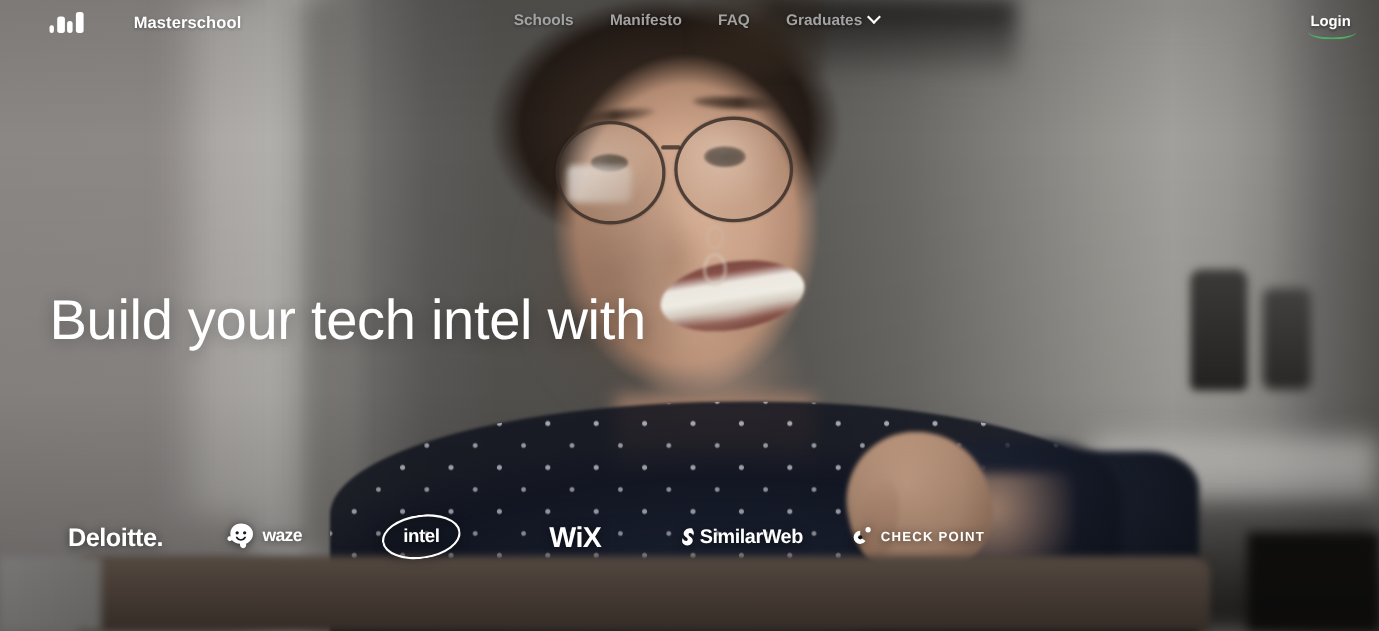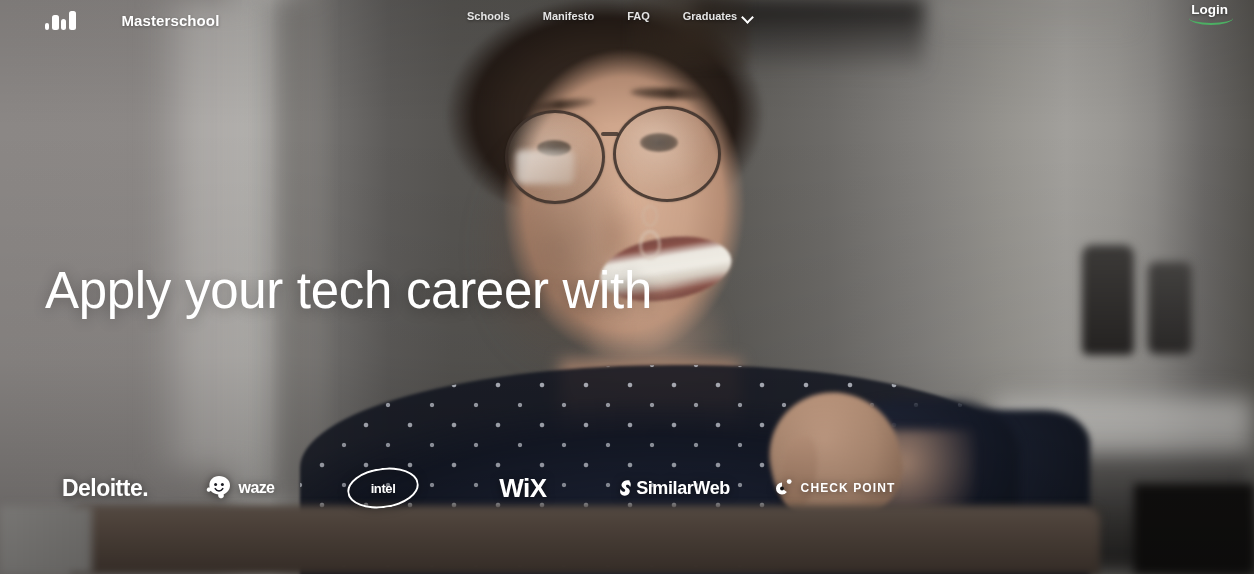--- a/index.html
+++ b/index.html
@@ -282,38 +282,38 @@
     color:#fff; font-size:15px; font-weight:bold; letter-spacing:.1px;
     text-shadow:0 1px 3px rgba(0,0,0,.35);
     margin-left:35px;
   }
 
   .nav-links {
     display:flex; align-items:center; gap:33px;
     position:absolute; left:467px; top:10px;
   }
   .nav-link {
-    color:#e5e5e5; font-size:11px; font-weight:600; cursor:pointer;
+    color:#a3a3a3; font-size:14px; font-weight:600; cursor:pointer;
     text-shadow:0 1px 3px rgba(0,0,0,.45);
-    display:flex; align-items:center; gap:6px;
+    display:flex; align-items:flex-start; gap:6px;
     white-space:nowrap;
   }
   .chev {
     width:9px; height:9px; position:relative; display:inline-block;
   }
   .chev::before {
     content:""; position:absolute; left:0; top:1px;
     width:7px; height:7px;
     border-right:2px solid #fff; border-bottom:2px solid #fff;
     transform:rotate(45deg);
   }
 
   .nav-right {
     position:absolute; right:0; top:0; height:40px;
-    display:flex; align-items:center; gap:0;flex-direction:column;
+    display:flex; align-items:center; gap:0;
   }
   .login-wrap { position:relative; margin-right:26px; cursor:pointer; }
   .login {
     color:#fff; font-size:13.5px; font-weight:bold;
     text-shadow:0 1px 3px rgba(0,0,0,.45);
   }
   .login-swoosh {
     position:absolute; left:-2px; bottom:-7px; width:44px; height:8px;
     overflow:hidden;
   }
@@ -375,21 +375,21 @@
   .intel-wrap {
     position:relative; width:72px; height:40px;
     display:flex; align-items:center; justify-content:center;
   }
   .intel-ellipse {
     position:absolute; inset:0;
     border:2px solid #fff; border-radius:50%;
     transform:rotate(-8deg);
     clip-path:polygon(0 0, 78% 0, 100% 26%, 100% 100%, 0 100%);
   }
-  .intel-txt { font-size:13px; font-weight:bold; letter-spacing:-.4px; z-index:2; }
+  .intel-txt { font-size:17px; font-weight:bold; letter-spacing:-.4px; z-index:2; }
 
   .wix-txt { font-size:26px; font-weight:bold; letter-spacing:-.5px; }
 
   .similar-txt { font-size:18px; font-weight:bold; letter-spacing:-.4px; }
   .checkpoint-txt { font-size:12px; font-weight:bold; letter-spacing:1.1px; margin-left:6px; }
 </style>
 </head>
 <body>
 
 <div class="hero">
@@ -469,21 +469,21 @@
 
   <div class="nav-right">
     <span class="login-wrap">
       <span class="login">Login</span>
       <span class="login-swoosh"></span>
     </span>
   </div>
 </nav>
 
 <h1 class="headline">
-  <span>Apply your tech career with</span><br>
+  <span>Build your tech intel with</span><br>
 </h1>
 
 <div class="logos">
 
 
   <span class="logo-item li-deloitte">
     <span class="deloitte-txt"><span>Deloitte</span><span class="deloitte-dot">.</span></span>
   </span>
 
   <span class="logo-item li-waze">

